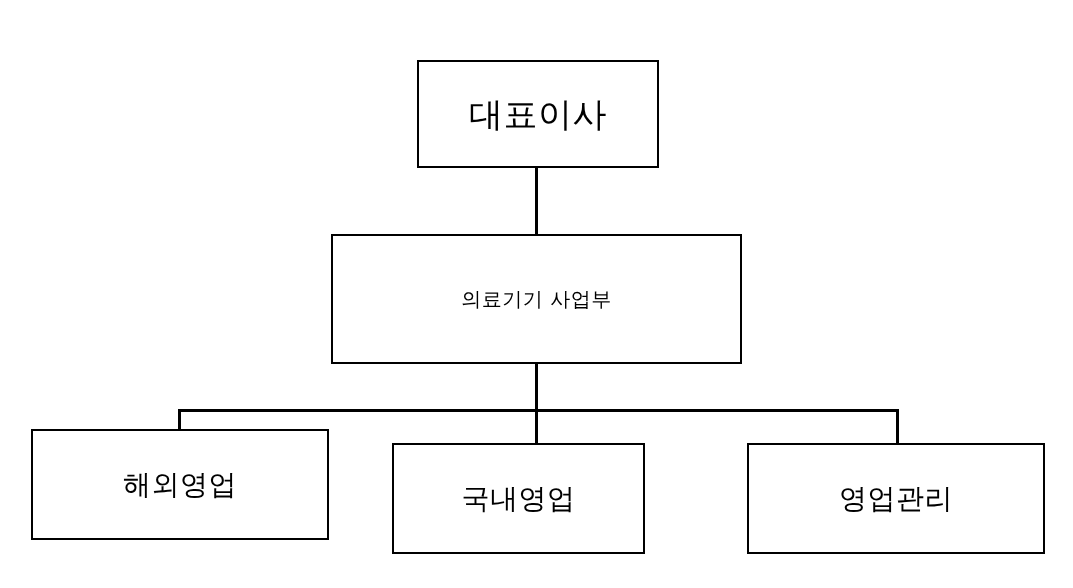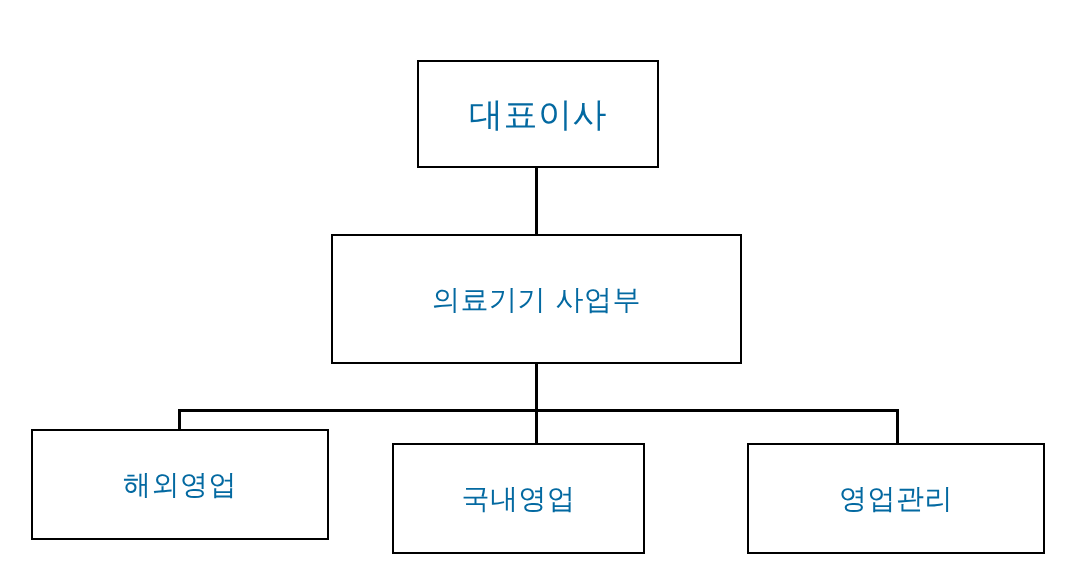--- a/index.html
+++ b/index.html
@@ -25,41 +25,41 @@
     align-items: center;
     justify-content: center;
     color: #000000;
     z-index: 2;
   }
   .node-label {
     font-size: 30px;
     line-height: 1.25;
     letter-spacing: 0.5px;
     white-space: nowrap;
-    color: #0369a1;
+    color: #000000;
   }
   .node-box.two-line .node-label {
     margin: 7px 0;
   }
   
   #node-root {
     left: 417px;
     top: 60px;
     width: 242px;
     height: 108px;
   }
   #node-root .node-label { font-size: 34px; }
   
   #node-division {
     left: 331px;
     top: 234px;
     width: 411px;
     height: 130px;
   }
-  #node-division .node-label { font-size: 28px; }
+  #node-division .node-label { font-size: 20px; }
   
   #node-leaf-0 {
     left: 31px;
     top: 429px;
     width: 298px;
     height: 111px;
   }
   #node-leaf-1 {
     left: 392px;
     top: 443px;

